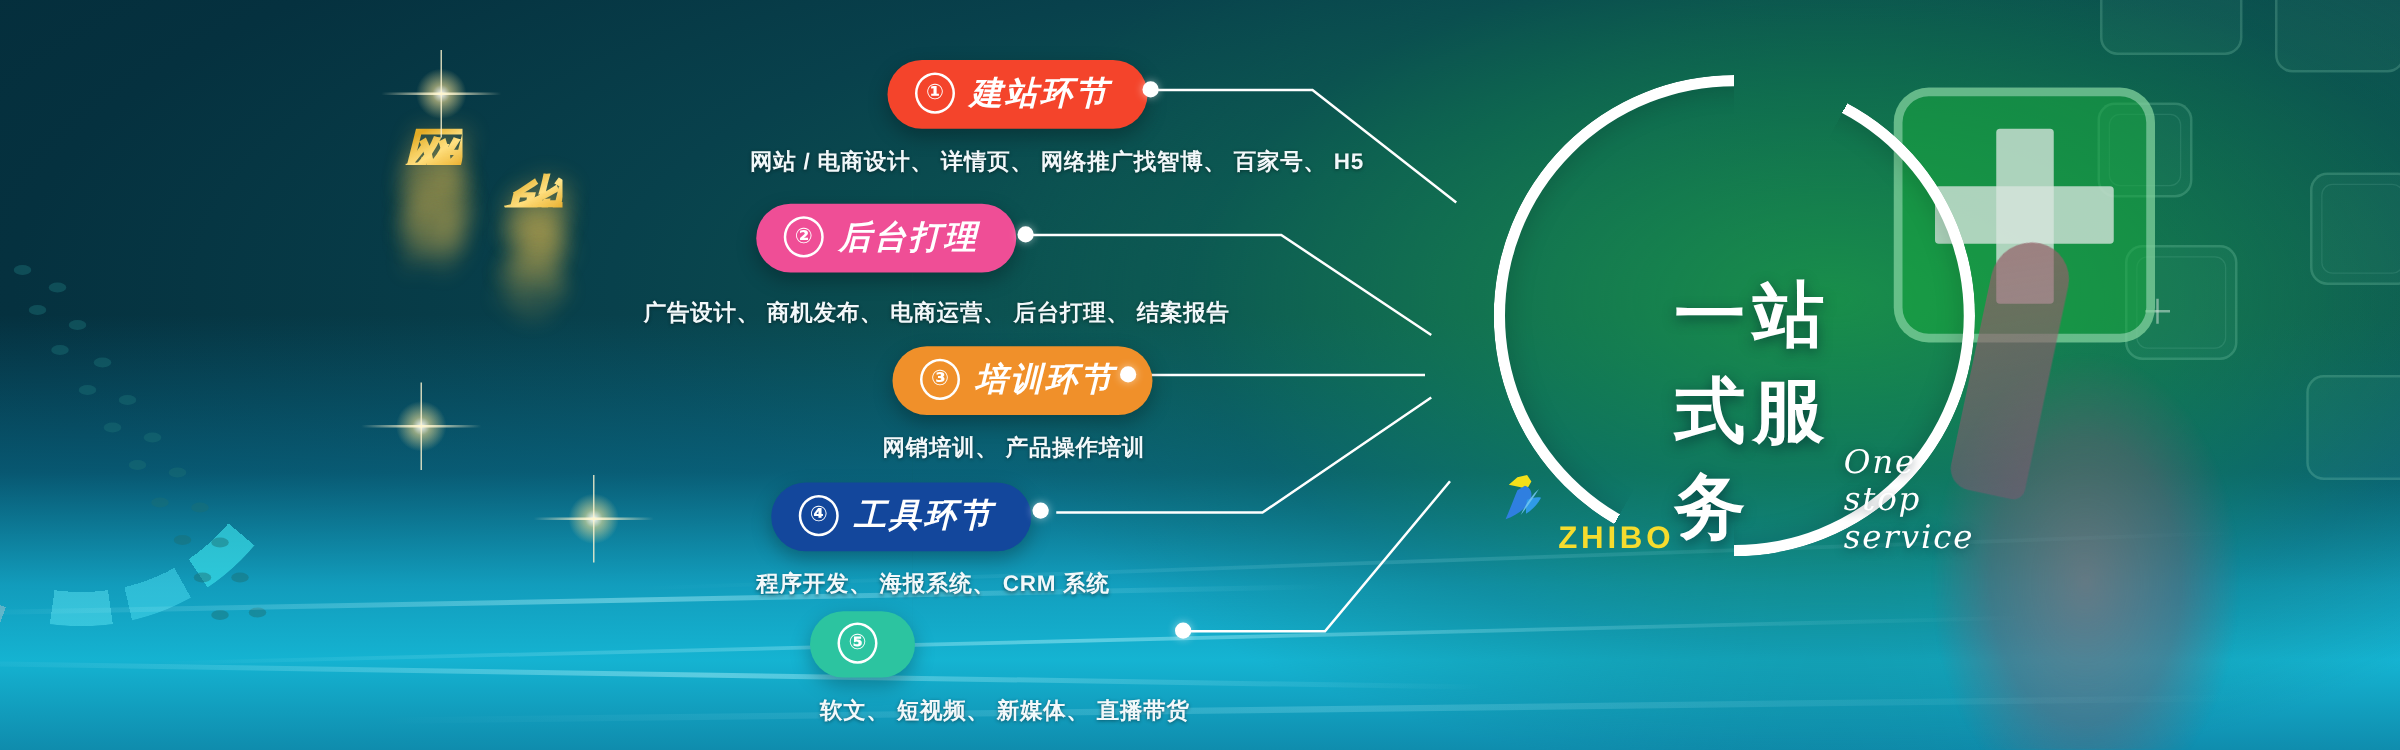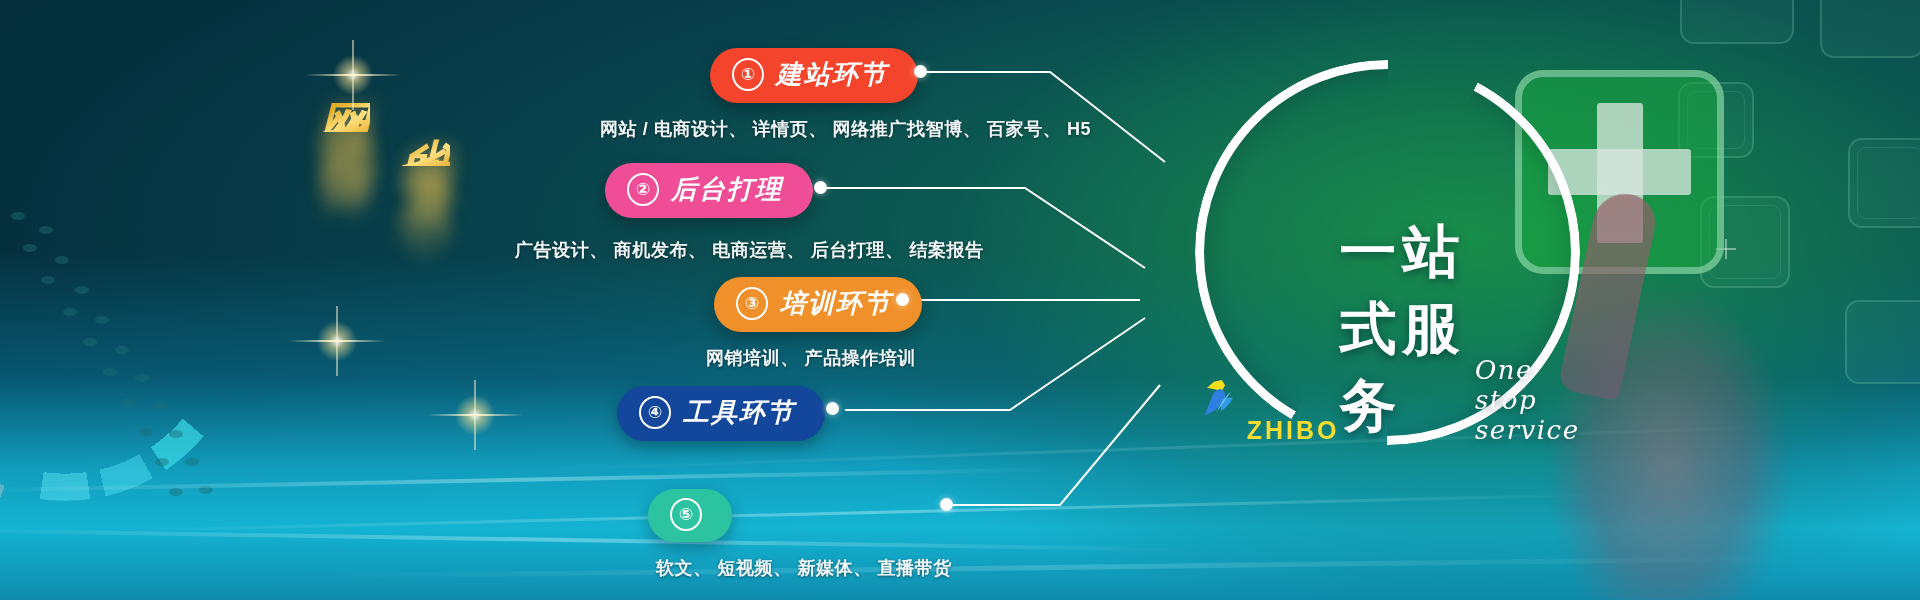--- a/index.html
+++ b/index.html
@@ -262,20 +262,21 @@
     </div>
     <div class="sub" style="margin-left:-8px;">网销培训、  产品操作培训</div>
   </div>
   <div class="bullet" style="left:896px;top:293px;"></div>
 
   <div class="step" style="left:617px;top:386px;">
     <div class="pill" style="background:#13479c;">
       <span class="num">④</span>
       <span>工具环节</span>
     </div>
+    <div class="sub" style="margin-left:-12px;">程序开发、  海报系统、  CRM 系统</div>
   </div>
   <div class="bullet" style="left:826px;top:402px;"></div>
 
   <div class="step" style="left:648px;top:489px;">
     <div class="pill" style="background:#2cc4a0;">
       <span class="num">⑤</span>
     </div>
     <div class="sub" style="margin-left:8px;">软文、  短视频、  新媒体、  直播带货</div>
   </div>
   <div class="bullet" style="left:940px;top:498px;"></div>

